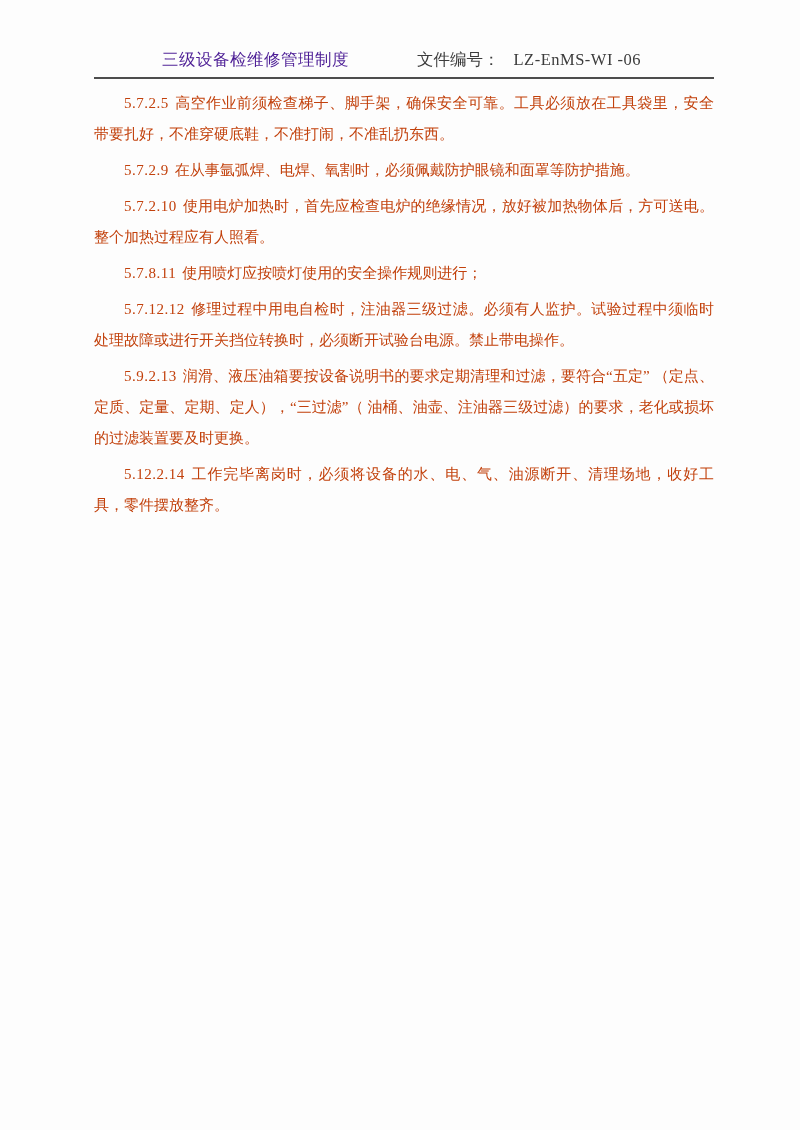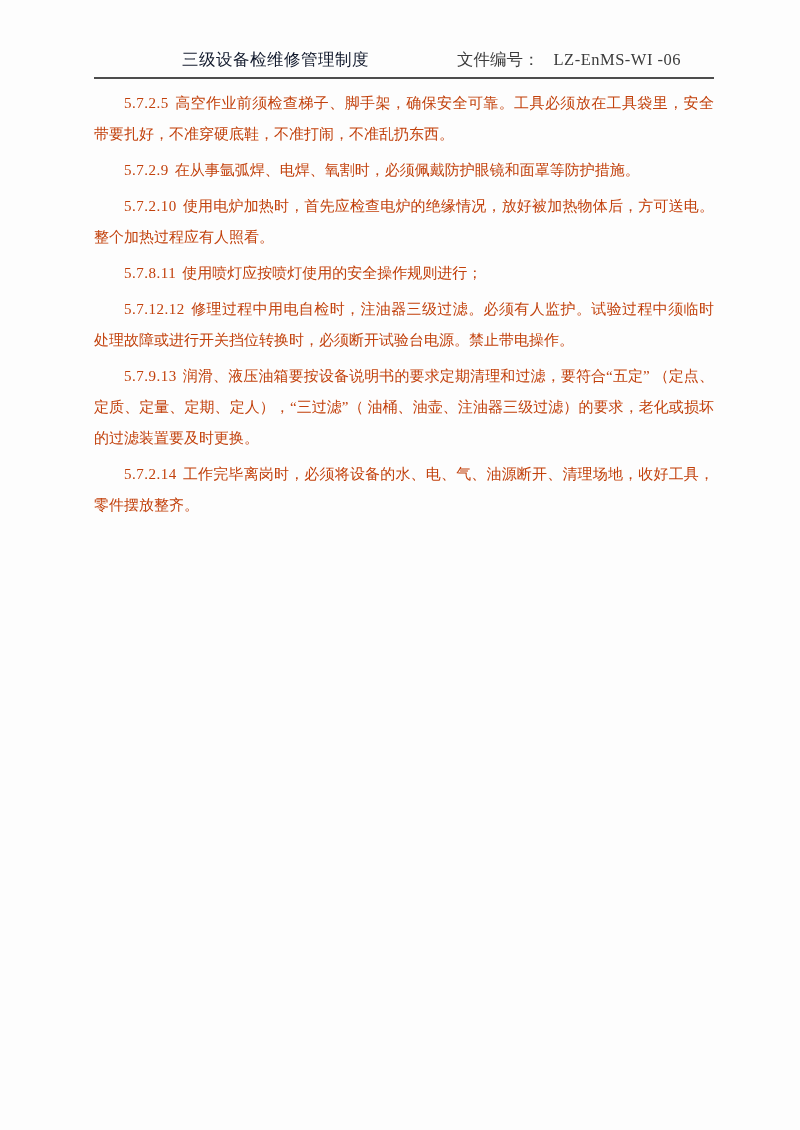--- a/index.html
+++ b/index.html
@@ -20,28 +20,28 @@
   }
   
   .doc-header {
     display: flex;
     align-items: flex-end;
     padding-bottom: 7px;
     border-bottom: 2px solid #4d4d4d;
     white-space: nowrap;
   }
   .doc-title {
-    margin-left: 88px;
+    margin-left: 68px;
     font-size: 16.5px;
     line-height: 20px;
     letter-spacing: 0.5px;
-    color: #0f172a;
+    color: #4c1d95;
   }
   .file-no-group {
-    margin-left: 88px;
+    margin-left: 68px;
     font-size: 16.5px;
     line-height: 20px;
     color: #3c3c3c;
   }
   .file-no-value {
     margin-left: 14px;
     letter-spacing: 0.5px;
   }
   
   .doc-body {
@@ -71,17 +71,17 @@
       <span>文件编号：</span><span class="file-no-value">LZ-EnMS-WI -06</span>
     </span>
   </div>
 
   <div class="doc-body">
     <p class="clause"><span class="clause-number">5.7.2.5</span><span>高空作业前须检查梯子、脚手架，确保安全可靠。工具必须放在工具袋里，安全带要扎好，不准穿硬底鞋，不准打闹，不准乱扔东西。</span></p>
     <p class="clause"><span class="clause-number">5.7.2.9</span><span>在从事氩弧焊、电焊、氧割时，必须佩戴防护眼镜和面罩等防护措施。</span></p>
     <p class="clause"><span class="clause-number">5.7.2.10</span><span>使用电炉加热时，首先应检查电炉的绝缘情况，放好被加热物体后，方可送电。整个加热过程应有人照看。</span></p>
     <p class="clause"><span class="clause-number">5.7.8.11</span><span>使用喷灯应按喷灯使用的安全操作规则进行；</span></p>
     <p class="clause"><span class="clause-number">5.7.12.12</span><span>修理过程中用电自检时，注油器三级过滤。必须有人监护。试验过程中须临时处理故障或进行开关挡位转换时，必须断开试验台电源。禁止带电操作。</span></p>
-    <p class="clause"><span class="clause-number">5.7.9.13</span><span>润滑、液压油箱要按设备说明书的要求定期清理和过滤，要符合“五定” （定点、定质、定量、定期、定人），“三过滤”（ 油桶、油壶、注油器三级过滤）的要求，老化或损坏的过滤装置要及时更换。</span></p>
-    <p class="clause"><span class="clause-number">5.7.2.14</span><span>工作完毕离岗时，必须将设备的水、电、气、油源断开、清理场地，收好工具，零件摆放整齐。</span></p>
+    <p class="clause"><span class="clause-number">5.9.2.13</span><span>润滑、液压油箱要按设备说明书的要求定期清理和过滤，要符合“五定” （定点、定质、定量、定期、定人），“三过滤”（ 油桶、油壶、注油器三级过滤）的要求，老化或损坏的过滤装置要及时更换。</span></p>
+    <p class="clause"><span class="clause-number">5.12.2.14</span><span>工作完毕离岗时，必须将设备的水、电、气、油源断开、清理场地，收好工具，零件摆放整齐。</span></p>
   </div>
 
 </div>
 
 </body></html>

